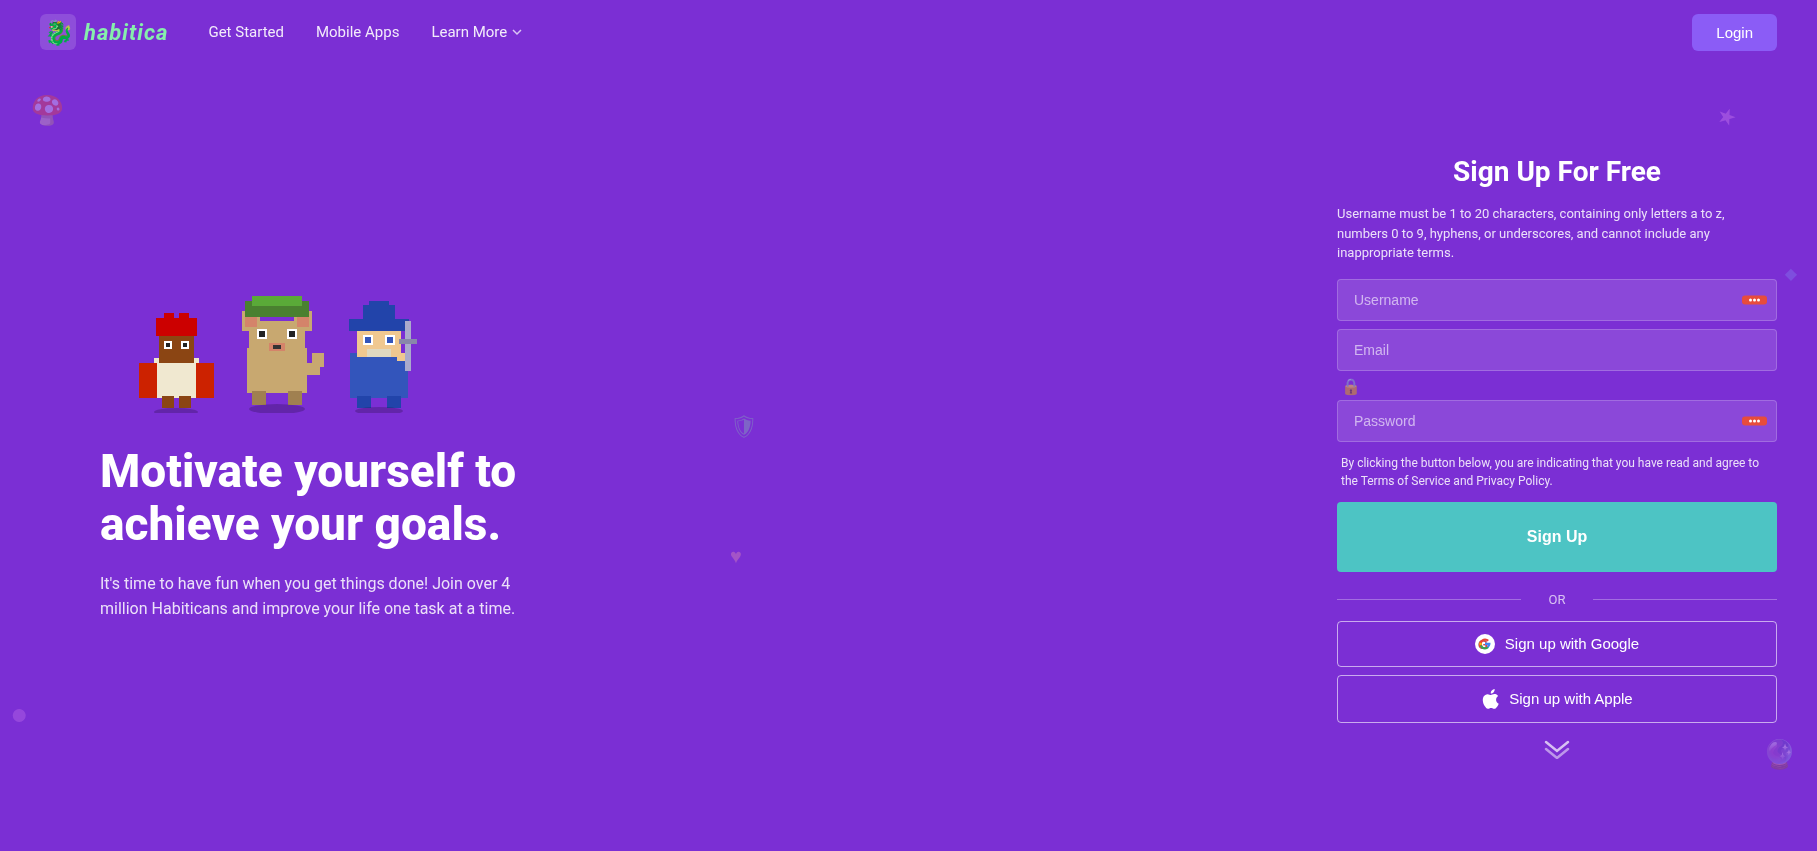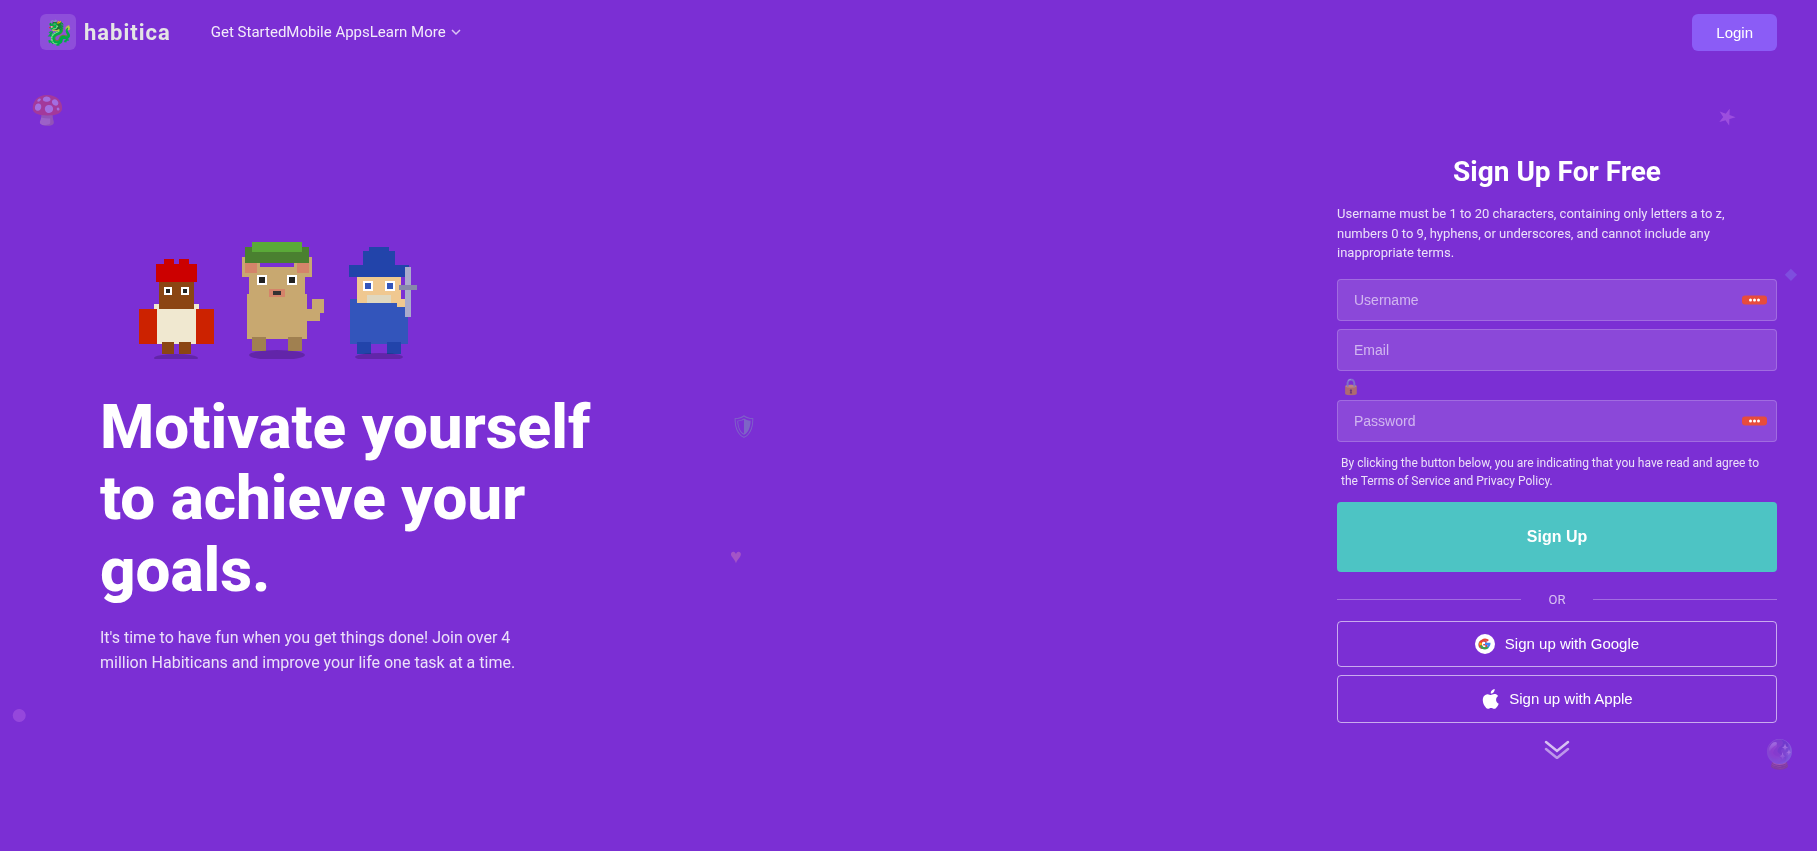--- a/index.html
+++ b/index.html
@@ -29,29 +29,31 @@
       gap: 8px;
       margin-right: 40px;
     }
 
     .nav-logo-icon {
       width: 36px;
       height: 36px;
     }
 
     .nav-logo-text {
-      color: #e5e5e5;
+      color: #86efac;
       font-size: 22px;
       font-weight: 700;
       letter-spacing: 1px;
+      font-style: italic;
     }
 
     .nav-links {
       display: flex;
       align-items: flex-start;
+      gap: 32px;
       flex: 1;
     }
 
     .nav-link {
       color: white;
       text-decoration: none;
       font-size: 15px;
       opacity: 0.9;
       cursor: pointer;
     }
@@ -84,21 +86,21 @@
     .left-side {
       flex: 1;
       display: flex;
       flex-direction: column;
       justify-content: center;
       padding: 40px 60px 40px 100px;
       position: relative;
     }
 
     .hero-title {
-      font-size: 62px;
+      font-size: 46px;
       font-weight: 800;
       color: white;
       line-height: 1.15;
       margin-bottom: 20px;
       max-width: 500px;
     }
 
     .hero-subtitle {
       font-size: 16px;
       color: rgba(255,255,255,0.85);

